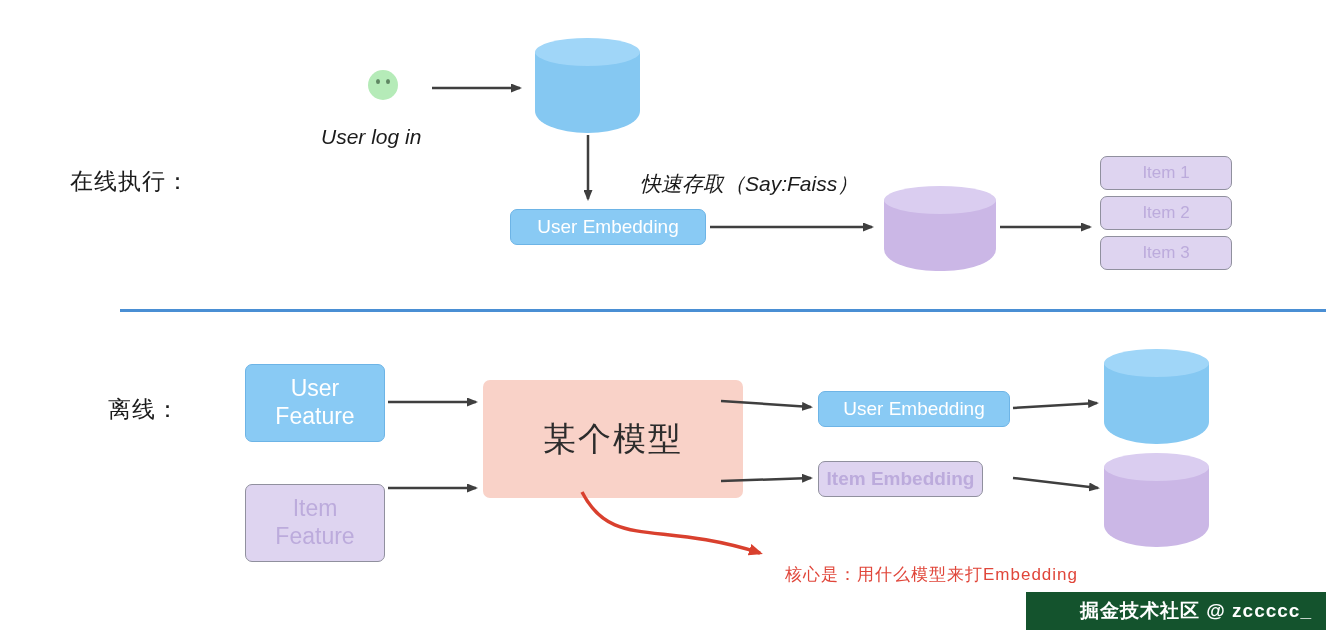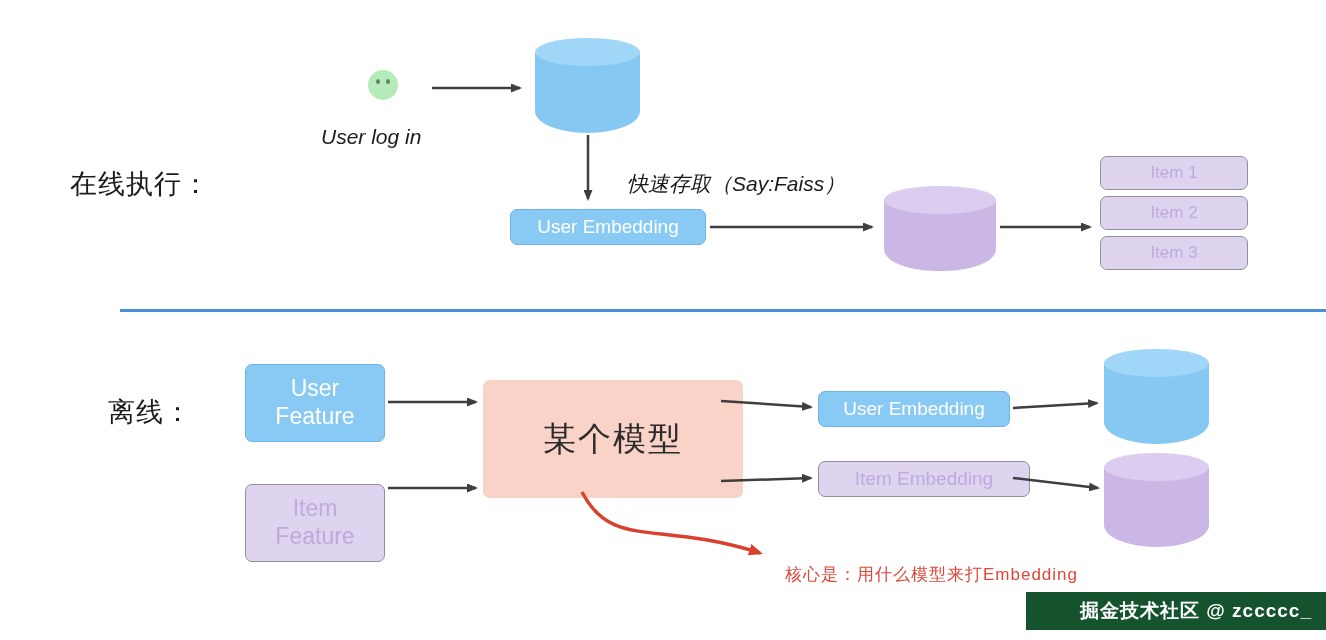--- a/index.html
+++ b/index.html
@@ -4,21 +4,21 @@
 <style>
   html,body{margin:0;padding:0;background:#ffffff;}
   #canvas{
     position:relative;
     width:1326px;height:640px;
     background:#ffffff;
     font-family:"Liberation Sans", sans-serif;
     overflow:hidden;
   }
   .abs{position:absolute;}
-  .section-label{font-size:27px;color:#1b1b1b;letter-spacing:1px;}
+  .section-label{font-size:23px;color:#1b1b1b;letter-spacing:1px;}
   .plain-text{font-size:21px;color:#1b1b1b;font-style:italic;}
 
   
   .smiley{width:30px;height:30px;border-radius:50%;background:#b5ebb8;}
   .smiley .eye{position:absolute;width:4px;height:5px;border-radius:50%;background:#5f8763;top:9px;}
   .smiley .eye.l{left:8px;} .smiley .eye.r{left:18px;}
 
   
   .cylinder{position:absolute;}
   .cyl-top{position:absolute;left:0;right:0;top:0;height:28px;border-radius:50%;}
@@ -27,21 +27,21 @@
   .purple .cyl-top{background:#dacdf0;} .purple .cyl-body{background:#cbb7e6;}
 
   
   .box{display:flex;align-items:center;justify-content:center;text-align:center;box-sizing:border-box;border-radius:7px;}
   .blue-box{background:#89caf4;border:1px solid #6db4e6;color:#ffffff;}
   .lav-box{background:#ded4f0;border:1.5px solid #90909e;color:#bcabdc;}
   .pink-box{background:#f9d2c8;color:#2c2c2c;}
 
   .embed-box{font-size:19px;height:36px;border-radius:7px;}
   .feature-box{width:140px;height:78px;font-size:23px;line-height:1.2;padding:0 22px;}
-  .item-box{width:148px;height:34px;font-size:17px;}
+  .item-box{width:132px;height:34px;font-size:17px;}
 
   .model-text{font-size:33px;letter-spacing:2px;}
 
   .divider{position:absolute;left:120px;top:309px;width:1206px;height:3px;background:#4a8fd4;}
 
   .red-note{font-size:17px;color:#e0463a;letter-spacing:1px;white-space:nowrap;}
 
   .watermark{
     position:absolute;right:0;top:592px;width:300px;height:38px;
     background:#14532d;color:#ffffff;display:flex;align-items:center;justify-content:flex-end;
@@ -62,21 +62,21 @@
     <span class="eye r"></span>
   </div>
 
   <div class="abs plain-text" style="left:321px;top:125px;">User log in</div>
 
   <div class="cylinder blue" style="left:535px;top:38px;width:105px;height:95px;">
     <div class="cyl-body"></div>
     <div class="cyl-top"></div>
   </div>
 
-  <div class="abs plain-text" style="left:627px;top:170px;">快速存取（Say:Faiss）</div>
+  <div class="abs plain-text" style="left:640px;top:170px;">快速存取（Say:Faiss）</div>
 
   <div class="abs box blue-box embed-box" style="left:510px;top:209px;width:196px;">User Embedding</div>
 
   <div class="cylinder purple" style="left:884px;top:186px;width:112px;height:85px;">
     <div class="cyl-body"></div>
     <div class="cyl-top"></div>
   </div>
 
   <div class="abs box lav-box item-box" style="left:1100px;top:156px;">Item 1</div>
   <div class="abs box lav-box item-box" style="left:1100px;top:196px;">Item 2</div>
@@ -87,21 +87,21 @@
   <div class="abs section-label" style="left:108px;top:394px;">离线：</div>
 
   <div class="abs box blue-box feature-box" style="left:245px;top:364px;">User Feature</div>
 
   <div class="abs box lav-box feature-box" style="left:245px;top:450px;margin-top:34px;">Item Feature</div>
 
   <div class="abs box pink-box model-text" style="left:483px;top:380px;width:260px;height:118px;">某个模型</div>
 
   <div class="abs box blue-box embed-box" style="left:818px;top:391px;width:192px;">User Embedding</div>
 
-  <div class="abs box lav-box embed-box" style="left:818px;top:461px;width:212px;">Item Embedding</div>
+  <div class="abs box lav-box embed-box" style="left:818px;top:461px;width:165px;font-weight:bold;">Item Embedding</div>
 
   <div class="cylinder blue" style="left:1104px;top:349px;width:105px;height:95px;">
     <div class="cyl-body"></div>
     <div class="cyl-top"></div>
   </div>
 
   <div class="cylinder purple" style="left:1104px;top:453px;width:105px;height:94px;">
     <div class="cyl-body"></div>
     <div class="cyl-top"></div>
   </div>

